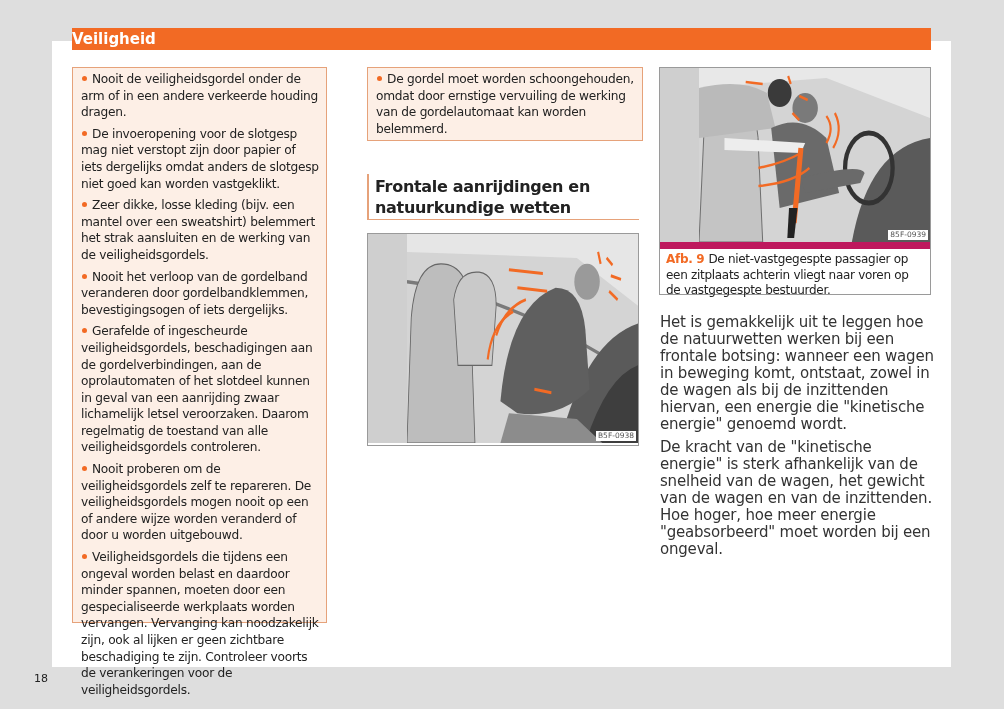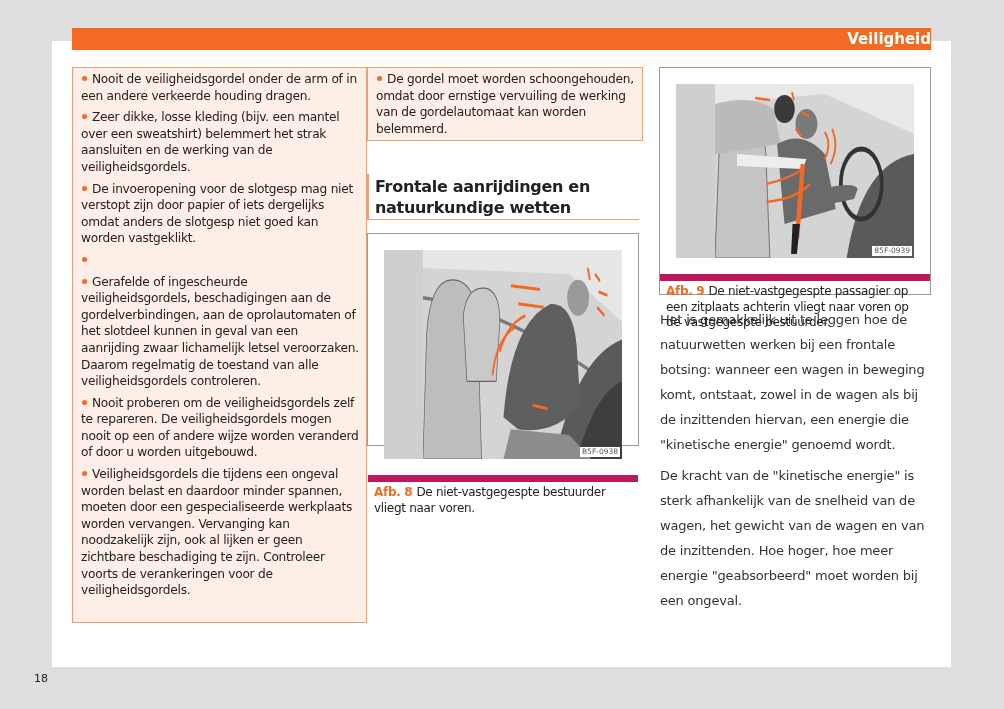--- a/index.html
+++ b/index.html
@@ -16,21 +16,21 @@
       width: 899px; height: 626px;
       background: #ffffff;
     }
     .header-bar {
       position: absolute; left: 72px; top: 28px;
       width: 859px; height: 22px;
       background: #f26a24;
       color: #fff;
       font-size: 15px;
       font-weight: bold;
-      text-align: right;
+      text-align: left;
       line-height: 22px;
     }
     .page-number {
       position: absolute; left: 34px; top: 672px;
       font-size: 11px; color: #222;
     }
     .warn-box {
       position: absolute;
       background: #fdefe6;
       border: 1px solid #e6a27a;
@@ -44,21 +44,21 @@
     .warn-box p { margin: 0 0 5px 0; }
     .warn-box p:last-child { margin-bottom: 0; }
     .bullet {
       display: inline-block;
       width: 5px; height: 5px;
       border-radius: 50%;
       background: #f26a24;
       margin: 0 5px 2px 1px;
       vertical-align: middle;
     }
-    .box-left { left: 72px; top: 67px; width: 295px; height: 556px; }
+    .box-left { left: 72px; top: 67px; width: 255px; height: 556px; }
     .box-mid { left: 367px; top: 67px; width: 276px; height: 74px; }
 
     .section-heading {
       position: absolute; left: 367px; top: 174px;
       width: 272px; height: 46px;
       border-left: 2px solid #e6a27a;
       border-bottom: 1px solid #e6a27a;
       box-sizing: border-box;
       padding: 2px 0 0 6px;
       font-size: 16px;
@@ -71,21 +71,21 @@
     .figure {
       position: absolute;
       border: 1px solid #9a9a9a;
       box-sizing: border-box;
       background: #fff;
     }
     .fig8 { left: 367px; top: 233px; width: 272px; height: 213px; }
     .fig9 { left: 659px; top: 67px; width: 272px; height: 228px; }
     .fig-image {
       position: relative;
-      margin: 16px;
+      margin: 0;
       overflow: hidden;
       background: #cfcfcf;
       padding-left: 39px;
     }
     .fig8 .fig-image { height: 209px; }
     .fig9 .fig-image { height: 174px; }
     .fig-image svg { display: block; width: 100%; height: 100%; }
     .fig-code {
       position: absolute; right: 2px; bottom: 2px;
       background: #fff;
@@ -100,43 +100,43 @@
       line-height: 15.5px;
       letter-spacing: -0.3px;
       color: #222;
       border-top: 7px solid #be185d;
     }
     .caption .fig-label {
       color: #f26a24; font-weight: bold; margin-right: 4px;
     }
 
     .body-text {
-      position: absolute; left: 660px; top: 307px;
+      position: absolute; left: 660px; top: 314px;
       width: 275px;
-      font-size: 13px;
-      line-height: 25px;
+      font-size: 15px;
+      line-height: 17px;
       letter-spacing: -0.2px;
       color: #333;
     }
     .body-text p { margin: 0 0 6px 0; }
   </style>
 </head>
 <body>
 
 <div class="page"></div>
 
 <div class="header-bar">
   <span>Veiligheid</span>
 </div>
 
 <div class="warn-box box-left">
   <p><span class="bullet"></span><span>Nooit de veiligheidsgordel onder de arm of in een andere verkeerde houding dragen.</span></p>
+  <p><span class="bullet"></span><span>De invoeropening voor de slotgesp mag niet verstopt zijn door papier of iets dergelijks omdat anders de slotgesp niet goed kan worden vastgeklikt.</span></p>
   <p><span class="bullet"></span><span>Zeer dikke, losse kleding (bijv. een mantel over een sweatshirt) belemmert het strak aansluiten en de werking van de veiligheidsgordels.</span></p>
-  <p><span class="bullet"></span><span>De invoeropening voor de slotgesp mag niet verstopt zijn door papier of iets dergelijks omdat anders de slotgesp niet goed kan worden vastgeklikt.</span></p>
-  <p><span class="bullet"></span></p>
+  <p><span class="bullet"></span><span>Nooit het verloop van de gordelband veranderen door gordelbandklemmen, bevestigingsogen of iets dergelijks.</span></p>
   <p><span class="bullet"></span><span>Gerafelde of ingescheurde veiligheidsgordels, beschadigingen aan de gordelverbindingen, aan de oprolautomaten of het slotdeel kunnen in geval van een aanrijding zwaar lichamelijk letsel veroorzaken. Daarom regelmatig de toestand van alle veiligheidsgordels controleren.</span></p>
   <p><span class="bullet"></span><span>Nooit proberen om de veiligheidsgordels zelf te repareren. De veiligheidsgordels mogen nooit op een of andere wijze worden veranderd of door u worden uitgebouwd.</span></p>
   <p><span class="bullet"></span><span>Veiligheidsgordels die tijdens een ongeval worden belast en daardoor minder spannen, moeten door een gespecialiseerde werkplaats worden vervangen. Vervanging kan noodzakelijk zijn, ook al lijken er geen zichtbare beschadiging te zijn. Controleer voorts de verankeringen voor de veiligheidsgordels.</span></p>
 </div>
 
 <div class="warn-box box-mid">
   <p><span class="bullet"></span><span>De gordel moet worden schoongehouden, omdat door ernstige vervuiling de werking van de gordelautomaat kan worden belemmerd.</span></p>
 </div>
 
 <div class="section-heading">
@@ -162,23 +162,20 @@
         <path d="M120,30 L160,33"></path>
         <path d="M130,45 L165,48"></path>
         <path d="M225,15 L228,25"></path>
         <path d="M235,20 L242,26"></path>
         <path d="M240,35 L252,38"></path>
         <path d="M238,48 L248,55"></path>
         <path d="M150,130 L170,133"></path>
       </g>
     </svg>
     <span class="fig-code">B5F-0938</span>
-  </div>
-  <div class="caption">
-    <span class="fig-label">Afb. 8</span><span>De niet-vastgegespte bestuurder vliegt naar voren.</span>
   </div>
 </div>
 
 <div class="figure fig9">
   <div class="fig-image">
     <svg viewBox="0 0 272 174" preserveAspectRatio="none">
       <rect x="0" y="0" width="272" height="174" fill="#d4d4d4"></rect>
       <polygon points="0,0 272,0 272,50 150,10 0,20" fill="#e8e8e8"></polygon>
       <path d="M180,174 Q200,80 272,70 L272,174 Z" fill="#5a5a5a"></path>
       <ellipse cx="200" cy="100" rx="28" ry="35" fill="none" stroke="#333" stroke-width="5"></ellipse>

